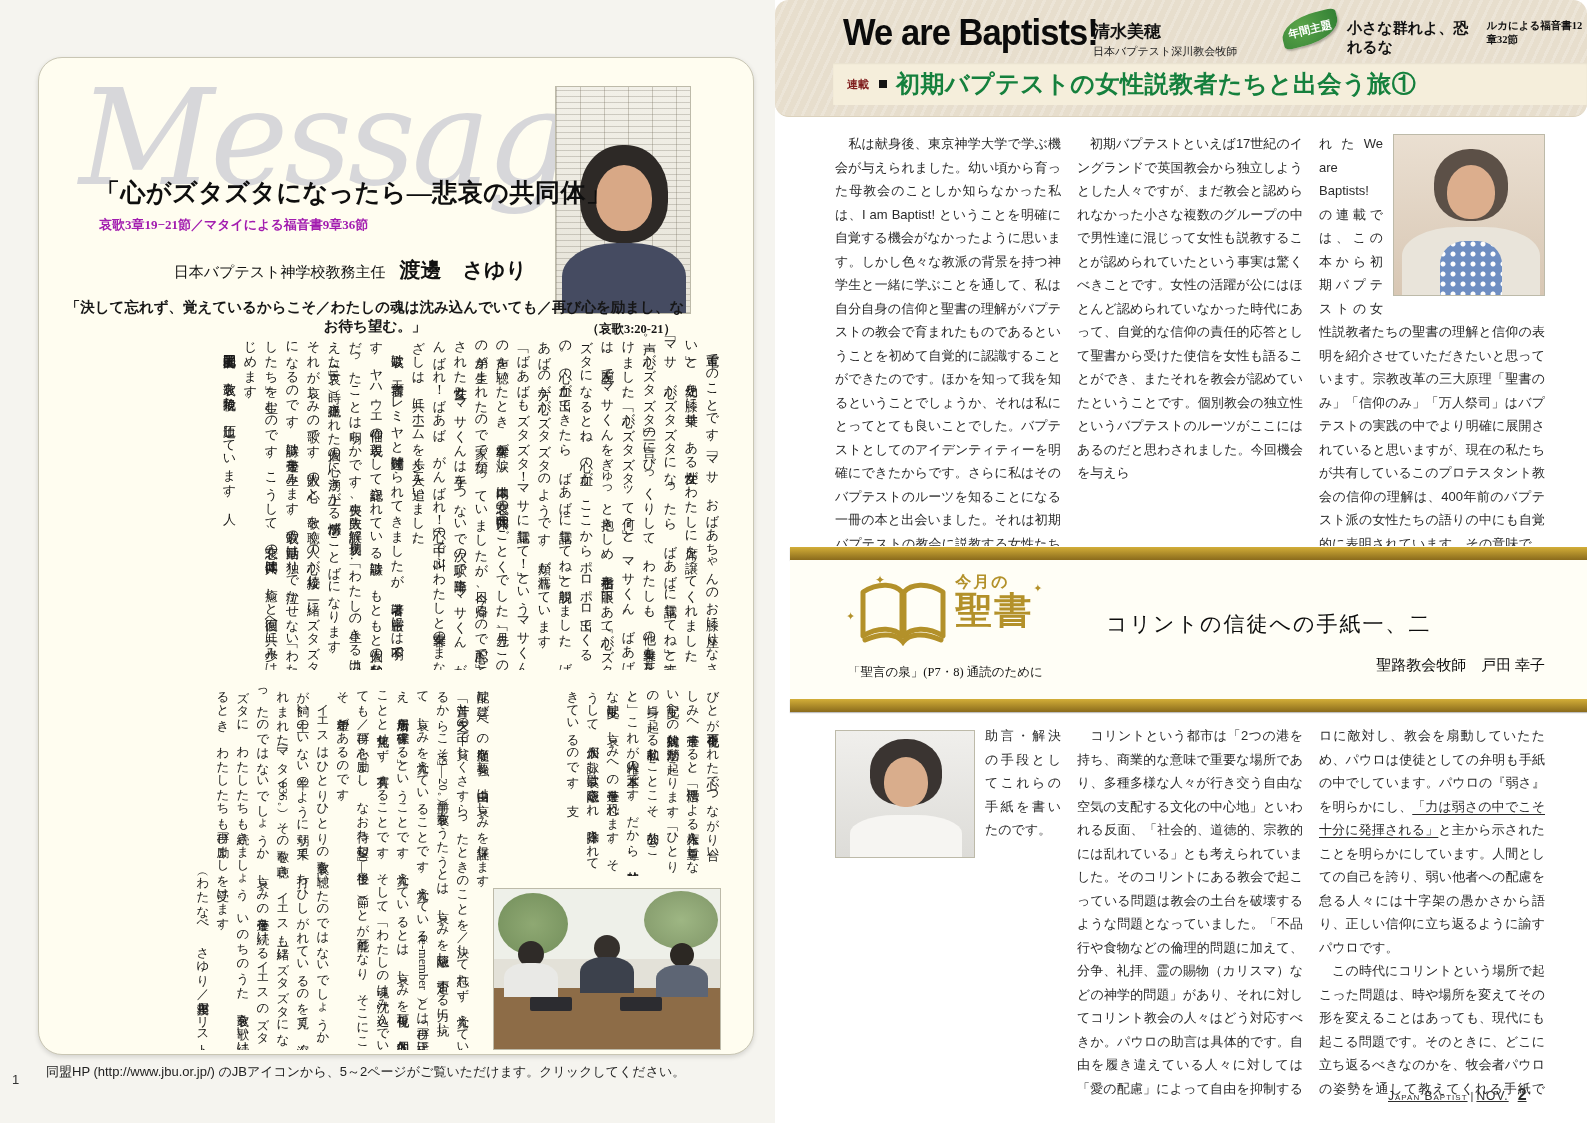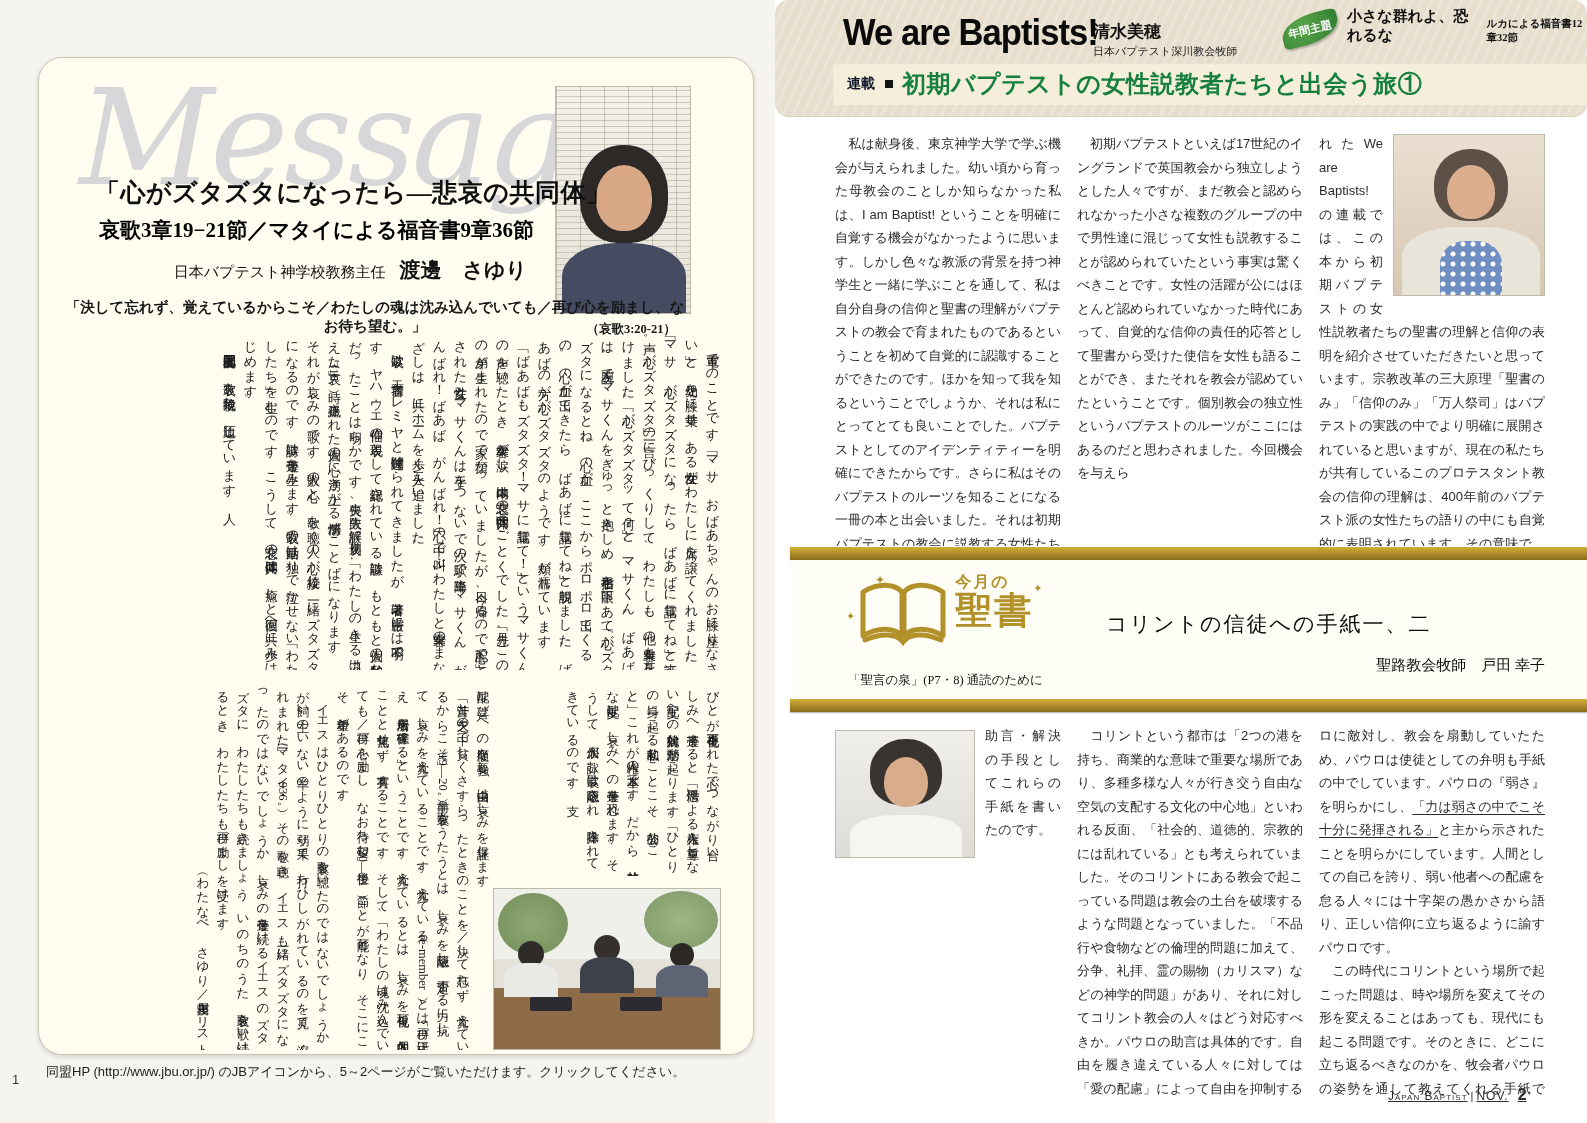--- a/index.html
+++ b/index.html
@@ -17,21 +17,21 @@
   .left-panel {
     position:absolute; left:38px; top:57px; width:716px; height:998px;
     background:#fffdf0; border:1px solid #c9c6b4; border-radius:24px;
     box-shadow:0 2px 5px rgba(0,0,0,.14);
   }
   .watermark {
     position:absolute; left:40px; top:8px; font-family:"DejaVu Serif","Liberation Serif",serif;
     font-style:italic; font-size:132px; line-height:1.1; color:#d7d7da; letter-spacing:-4px;
   }
   .l-title { position:absolute; left:56px; top:118px; font-size:25px; font-weight:bold; color:#0e0e0e; letter-spacing:.5px; }
-  .l-sub   { position:absolute; left:60px; top:158px; font-size:21px; font-weight:bold; color:#000000; }
+  .l-sub   { position:absolute; left:60px; top:158px; font-size:13px; font-weight:bold; color:#a21caf; }
   .l-author{ position:absolute; left:110px; top:198px; width:378px; text-align:right; font-size:15px; color:#111; }
   .l-author .nm { font-size:21px; font-weight:bold; margin-left:14px; }
   .l-epi   { position:absolute; left:22px; top:240px; width:628px; text-align:center; font-size:14.5px; font-weight:bold; color:#161616; }
   .l-epi-ref{ position:absolute; left:22px; top:263px; width:615px; text-align:right; font-size:12.5px; font-weight:bold; color:#161616; }
 
   .vtext {
     writing-mode:vertical-rl; text-orientation:mixed;
     font-family:"Liberation Serif","DejaVu Serif",serif; color:#191919; overflow:hidden;
   }
   .vtext p { margin:0; text-indent:1em; }
@@ -89,45 +89,45 @@
       #e7decd;
     border-bottom:1px solid #dcd2bd;border-radius:14px; }
   .wab { position:absolute; left:68px; top:12px; font-size:36px; font-weight:900; letter-spacing:-1px; color:#0b0b0b; transform:scaleX(.96); transform-origin:left; }
   .wab-auth { position:absolute; left:318px; top:20px; font-size:17px; font-weight:bold; color:#111; }
   .wab-role { position:absolute; left:318px; top:44px; font-size:11px; color:#222; }
   .leaf { position:absolute; left:506px; top:14px; width:58px; height:30px;
     background:radial-gradient(circle at 35% 35%, #5aa449, #2f7d33);
     border-radius:65% 12% 65% 12%; transform:rotate(-14deg);
     display:flex; align-items:center; justify-content:center;
     color:#fff; font-size:11px; font-weight:bold; box-shadow:1px 2px 2px rgba(0,0,0,.25); }
-  .theme-line { position:absolute; left:572px; top:7px; display:flex; align-items:flex-end; gap:7px; }
+  .theme-line { position:absolute; left:572px; top:19px; display:flex; align-items:flex-start; gap:7px; }
   .theme-main { font-size:15px; font-weight:bold; color:#101010; }
   .theme-ref  { font-size:10.5px; font-weight:bold; color:#101010; }
   .series-strip { position:absolute; left:58px; top:63px; width:754px; height:42px; background:#f5eedb;
     display:flex; align-items:center; padding-left:14px; box-shadow:0 1px 2px rgba(0,0,0,.06) inset; }
-  .series-label { font-size:14px; font-weight:bold; color:#0f172a; }
+  .series-label { font-size:11px; font-weight:bold; color:#7f1d1d; }
   .series-dot { width:8px; height:8px; background:#141414; margin:0 9px 0 10px; }
   .series-title { font-size:24px; font-weight:bold; color:#15803d; letter-spacing:.5px; }
 
   .r-article { position:absolute; left:835px; top:132px; width:712px; display:flex; gap:16px; }
   .col { width:226px; font-size:13px; line-height:23.5px; text-align:justify; color:#2a2a2a; max-height:414px; overflow:hidden; }
   .col p + p { margin-top:0; }
 
   .goldbar { position:absolute; left:790px; width:797px; height:13px;
     background:linear-gradient(180deg,#d3ae38,#8a6b1c); box-shadow:0 1px 1px rgba(0,0,0,.25); }
   .bar1 { top:547px; } .bar2 { top:699px; }
   .bible-band { position:absolute; left:790px; top:560px; width:797px; height:139px; background:#fffef6; }
 
   .blogo { position:absolute; left:56px; top:14px; display:flex; align-items:flex-start; }
   .blogo svg { display:block; }
   .blogo-txt { margin-left:4px; color:#b3912a; line-height:1; }
   .blogo-top { font-size:16px; font-weight:bold; letter-spacing:2px; }
   .blogo-main{ font-size:37px; font-weight:bold; letter-spacing:2px; margin-top:2px; }
   .sparkle { color:#b3912a; font-size:11px; }
-  .blogo-sub { position:absolute; left:58px; top:112px; font-size:12.5px; color:#151515; }
+  .blogo-sub { position:absolute; left:58px; top:104px; font-size:12.5px; color:#151515; }
   .bible-title { position:absolute; left:316px; top:50px; font-size:21px; color:#0d0d0d; letter-spacing:2px; }
   .bible-auth { position:absolute; right:42px; top:96px; font-size:15px; color:#0d0d0d; }
 
   .b-article { position:absolute; left:835px; top:724px; width:712px; display:flex; gap:16px; }
   .b-article .col { max-height:372px; }
   .ul { text-decoration:underline; text-underline-offset:3px; }
 
   .foot-right { position:absolute; left:1388px; top:1086px; display:flex; align-items:baseline; color:#2e2e2e;text-decoration:underline; }
   .fr-brand { font-variant:small-caps; font-size:12px; letter-spacing:1px; }
   .fr-sep { margin:0 3px; font-size:11px; }

